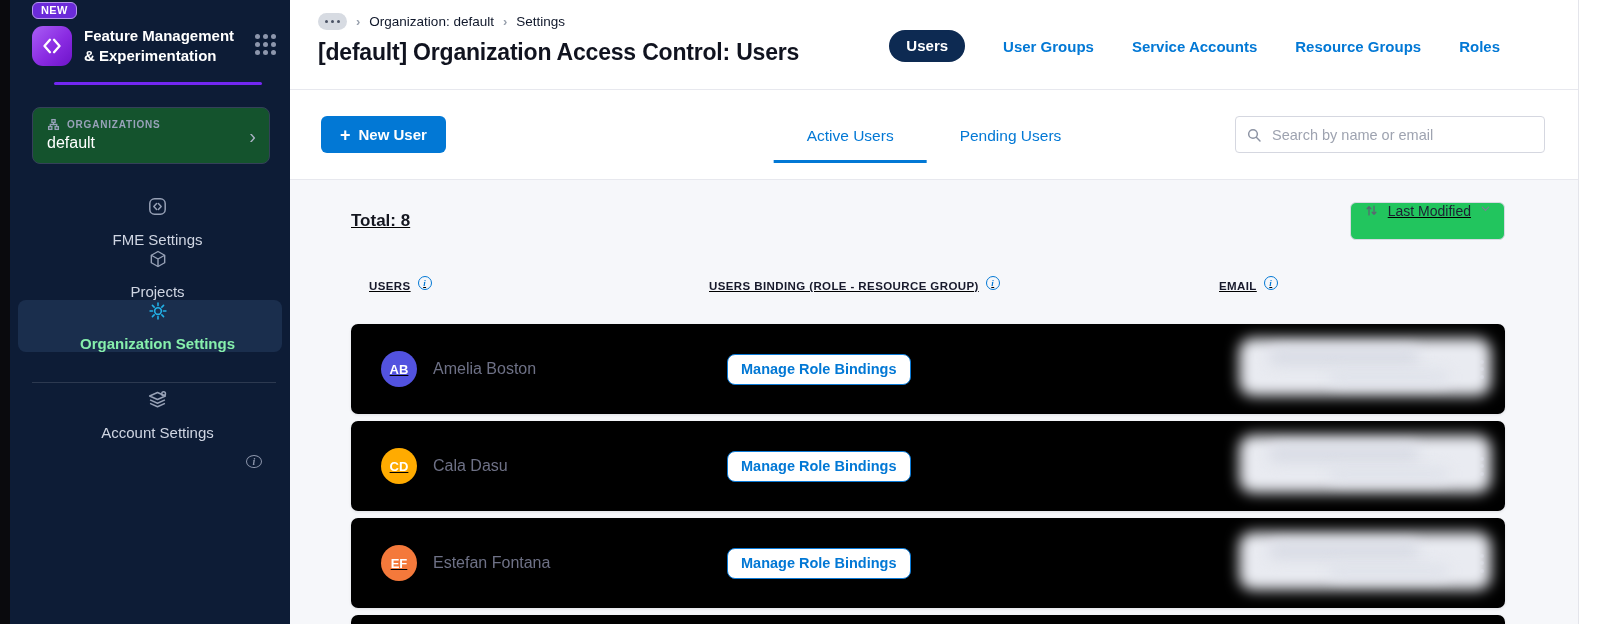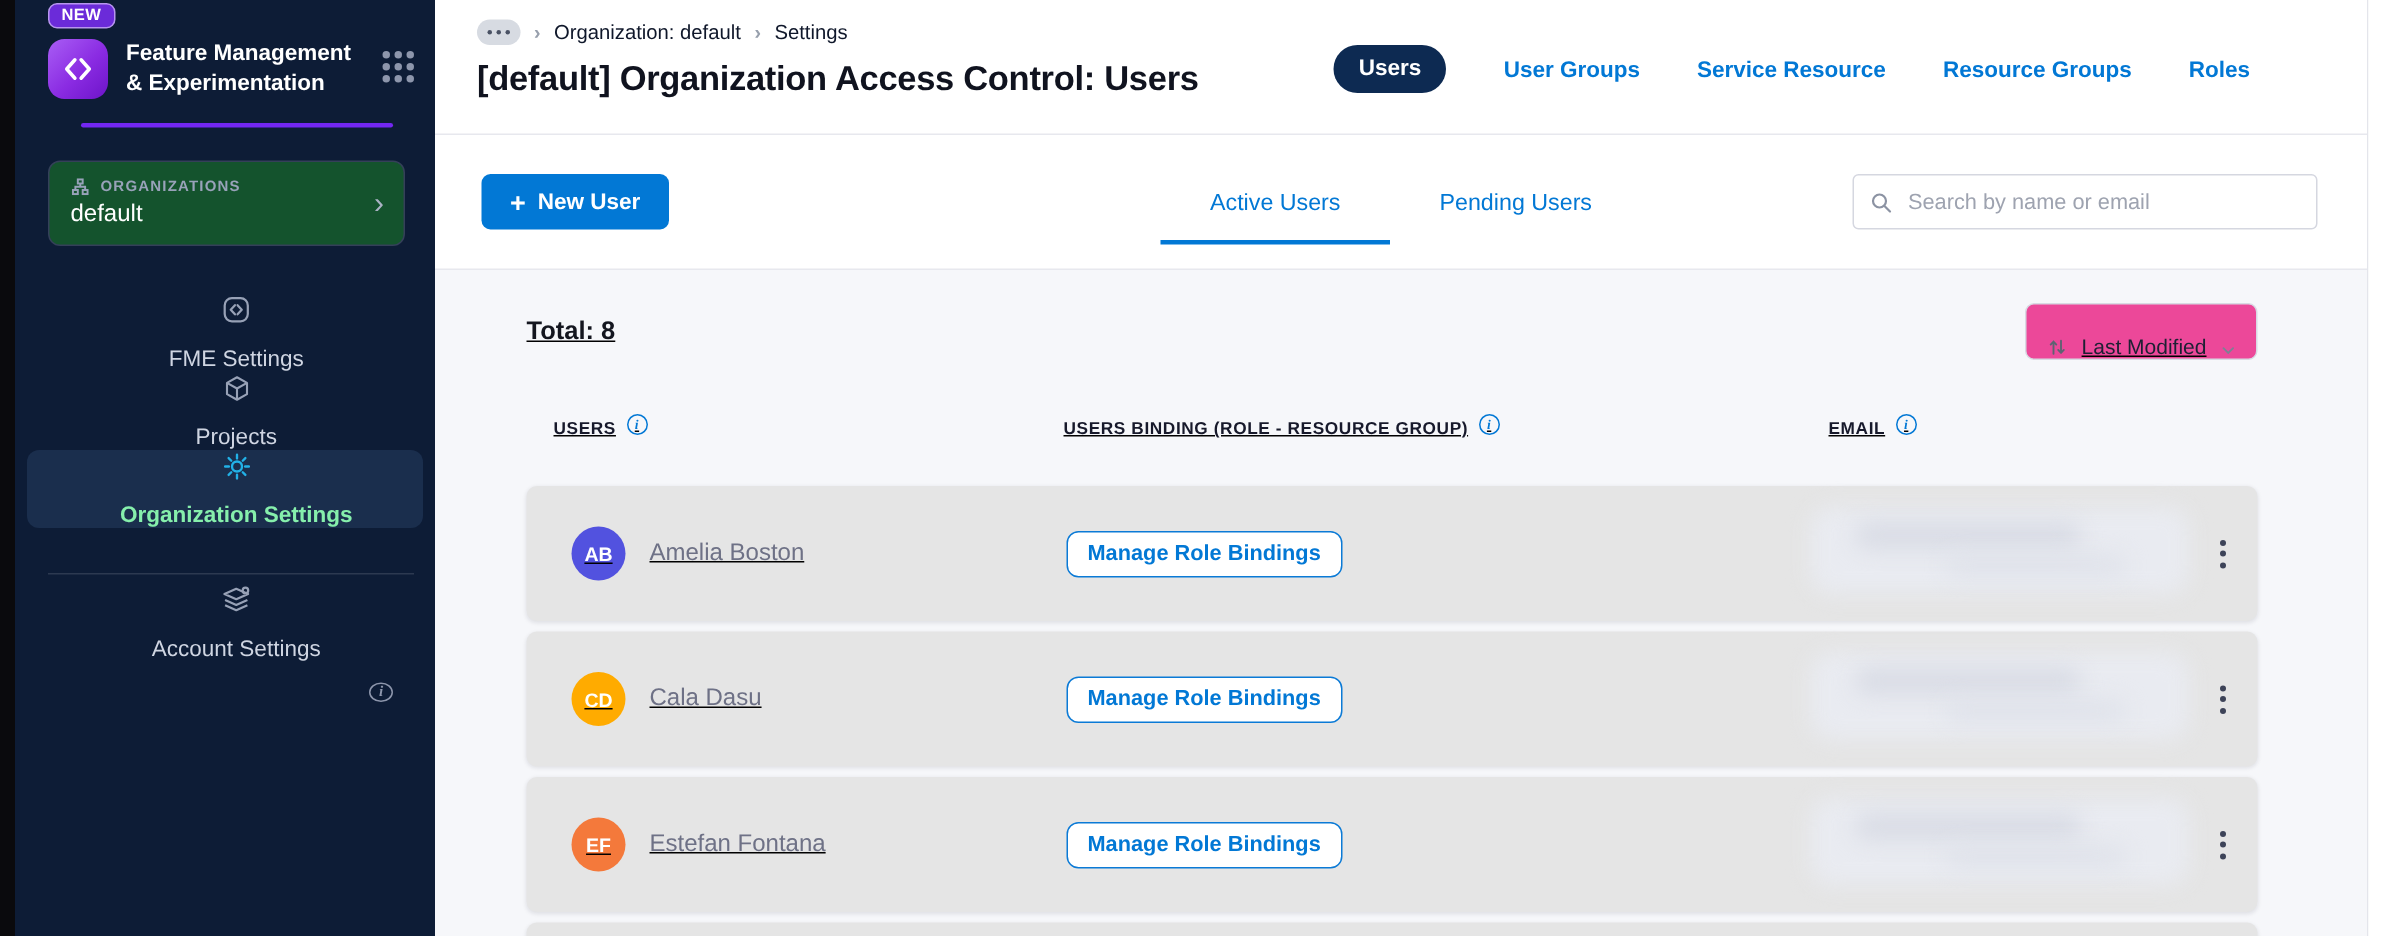--- a/index.html
+++ b/index.html
@@ -69,35 +69,35 @@
   .view-tab.active::after { content:""; position:absolute; left:0; right:0; bottom:0; height:3px; background:#0278d5; }
   .search-wrap { margin-left:auto; position:relative; }
   .search-input { width:310px; height:37px; border:1px solid #d5d7e0; border-radius:4px; padding:0 10px 0 36px;
     font-size:14.5px; color:#333; font-family:inherit; outline:none; background:#fff; }
   .search-input::placeholder { color:#9ea3b0; }
   .search-icon { position:absolute; left:11px; top:50%; transform:translateY(-50%); color:#8c93a3; display:flex; }
 
   .list-section { flex:1; background:#f6f7fa; padding:0 73px 0 61px; overflow:hidden;text-decoration:underline; }
   .list-top { margin-top:22px; height:38px; display:flex; align-items:center; }
   .total-label { font-size:17px; font-weight:700; color:#14161f; }
-  .sort-btn { margin-left:auto; background:#ec4899; border:1px solid #d8dae3; border-radius:6px; height:38px;
-    padding:0 13px; display:flex; align-items:flex-end; gap:9px; cursor:pointer; font-family:inherit; }
+  .sort-btn { margin-left:auto; background:#22c55e; border:1px solid #d8dae3; border-radius:6px; height:38px;
+    padding:0 13px; display:flex; align-items:flex-start; gap:9px; cursor:pointer; font-family:inherit; }
   .sort-btn .sort-label { font-size:14px; color:#1d2033; font-weight:500; }
   .chev-down { color:#7b8194; display:flex; }
 
   .header-row { display:grid; grid-template-columns:340px 510px 1fr 46px; align-items:center;
     padding-left:18px; margin-top:38px; height:16px; }
   .col-head { font-size:11.5px; font-weight:700; letter-spacing:.4px; color:#17192b; display:flex; align-items:center; }
   .i-blue { width:14px; height:14px; border-radius:50%; border:1.4px solid #0278d5; color:#0278d5; font-size:9px;
     font-weight:700; font-family:"Liberation Serif", serif; font-style:italic; display:inline-flex;
     align-items:center; justify-content:center; margin-left:7px; transform:translateY(-3px); flex:none; }
 
   .cards { margin-top:30px; }
-  .card { display:grid; grid-template-columns:330px 510px 1fr 46px; align-items:center; background:#e5e5e5;
-    border-radius:7px; box-shadow:0 1px 3px rgba(20,20,40,.10); height:90px; margin-bottom:7px; padding-left:30px; }
+  .card { display:grid; grid-template-columns:330px 510px 1fr 46px; align-items:center; background:#000000;
+    border-radius:7px; box-shadow:0 1px 3px rgba(20,20,40,.10); height:90px; margin-bottom:7px; padding-left:30px;gap:16px; }
   .card.partial { height:40px; margin-bottom:0; }
   .users-cell { display:flex; align-items:center; gap:16px; }
   .avatar { width:36px; height:36px; border-radius:50%; color:#fff; font-size:13px; font-weight:700;
     display:flex; align-items:center; justify-content:center; flex:none; }
   .user-name { font-size:16px; color:#6e7186; }
   .manage-btn { background:#fff; border:1.5px solid #0b7ad6; color:#0278d5; border-radius:8px; font-size:14.5px;
     font-weight:600; padding:6px 13px 7px; cursor:pointer; font-family:inherit; }
   .email-cell { position:relative; height:100%; }
   .blurred { position:absolute; left:-14px; top:14px; width:252px; height:58px; }
   .blurred .b1 { position:absolute; inset:0; background:#e9ebf1; border-radius:14px; filter:blur(7px); }
@@ -211,21 +211,21 @@
           </span>
         <span class="crumb-sep">›</span>
         <span class="crumb-link">Organization: default</span>
         <span class="crumb-sep">›</span>
         <span class="crumb-link">Settings</span>
       </div>
       <div class="page-title">[default] Organization Access Control: Users</div>
       <div class="top-tabs">
         <span class="top-tab pill">Users</span>
         <span class="top-tab">User Groups</span>
-        <span class="top-tab">Service Resource</span>
+        <span class="top-tab">Service Accounts</span>
         <span class="top-tab">Resource Groups</span>
         <span class="top-tab">Roles</span>
       </div>
     </div>
 
     <div class="toolbar">
       <button class="btn-primary">
         <span class="plus">+</span>
         <span>New User</span>
       </button>

